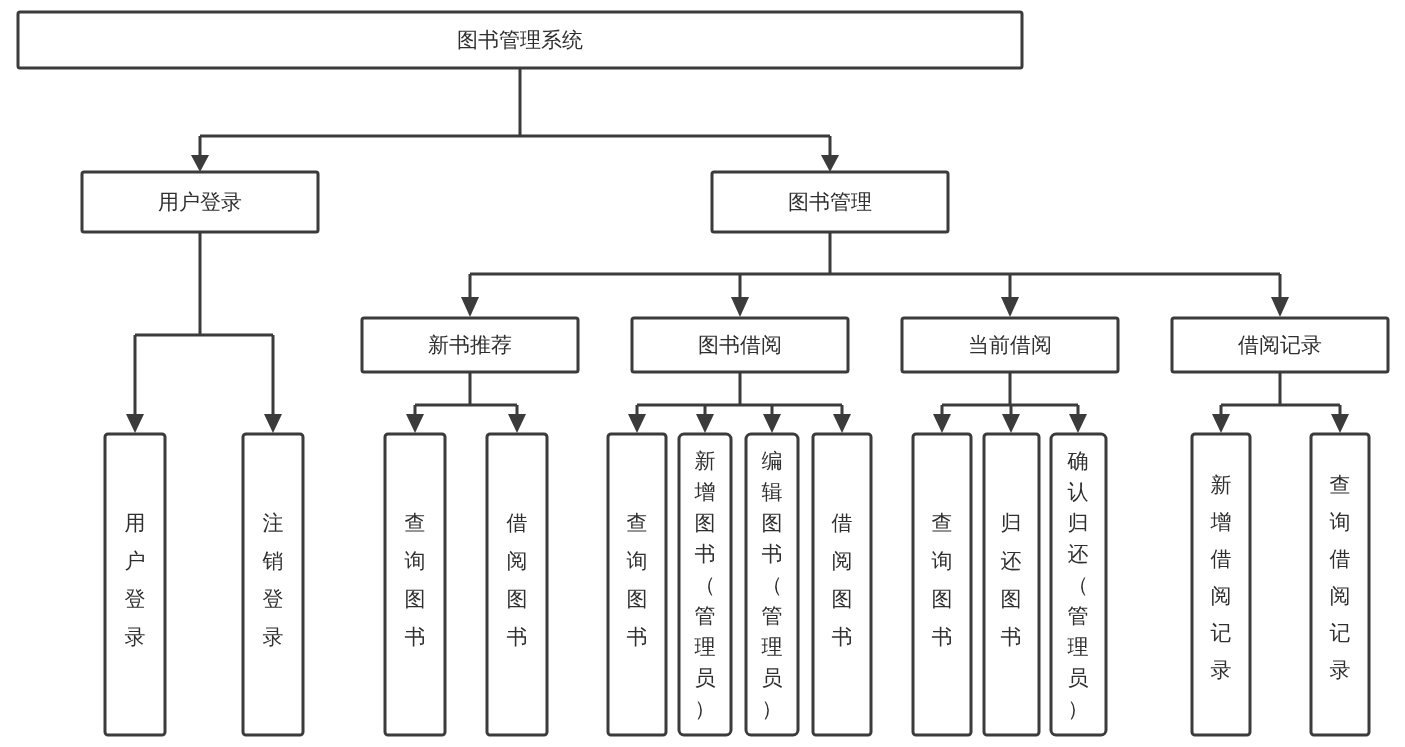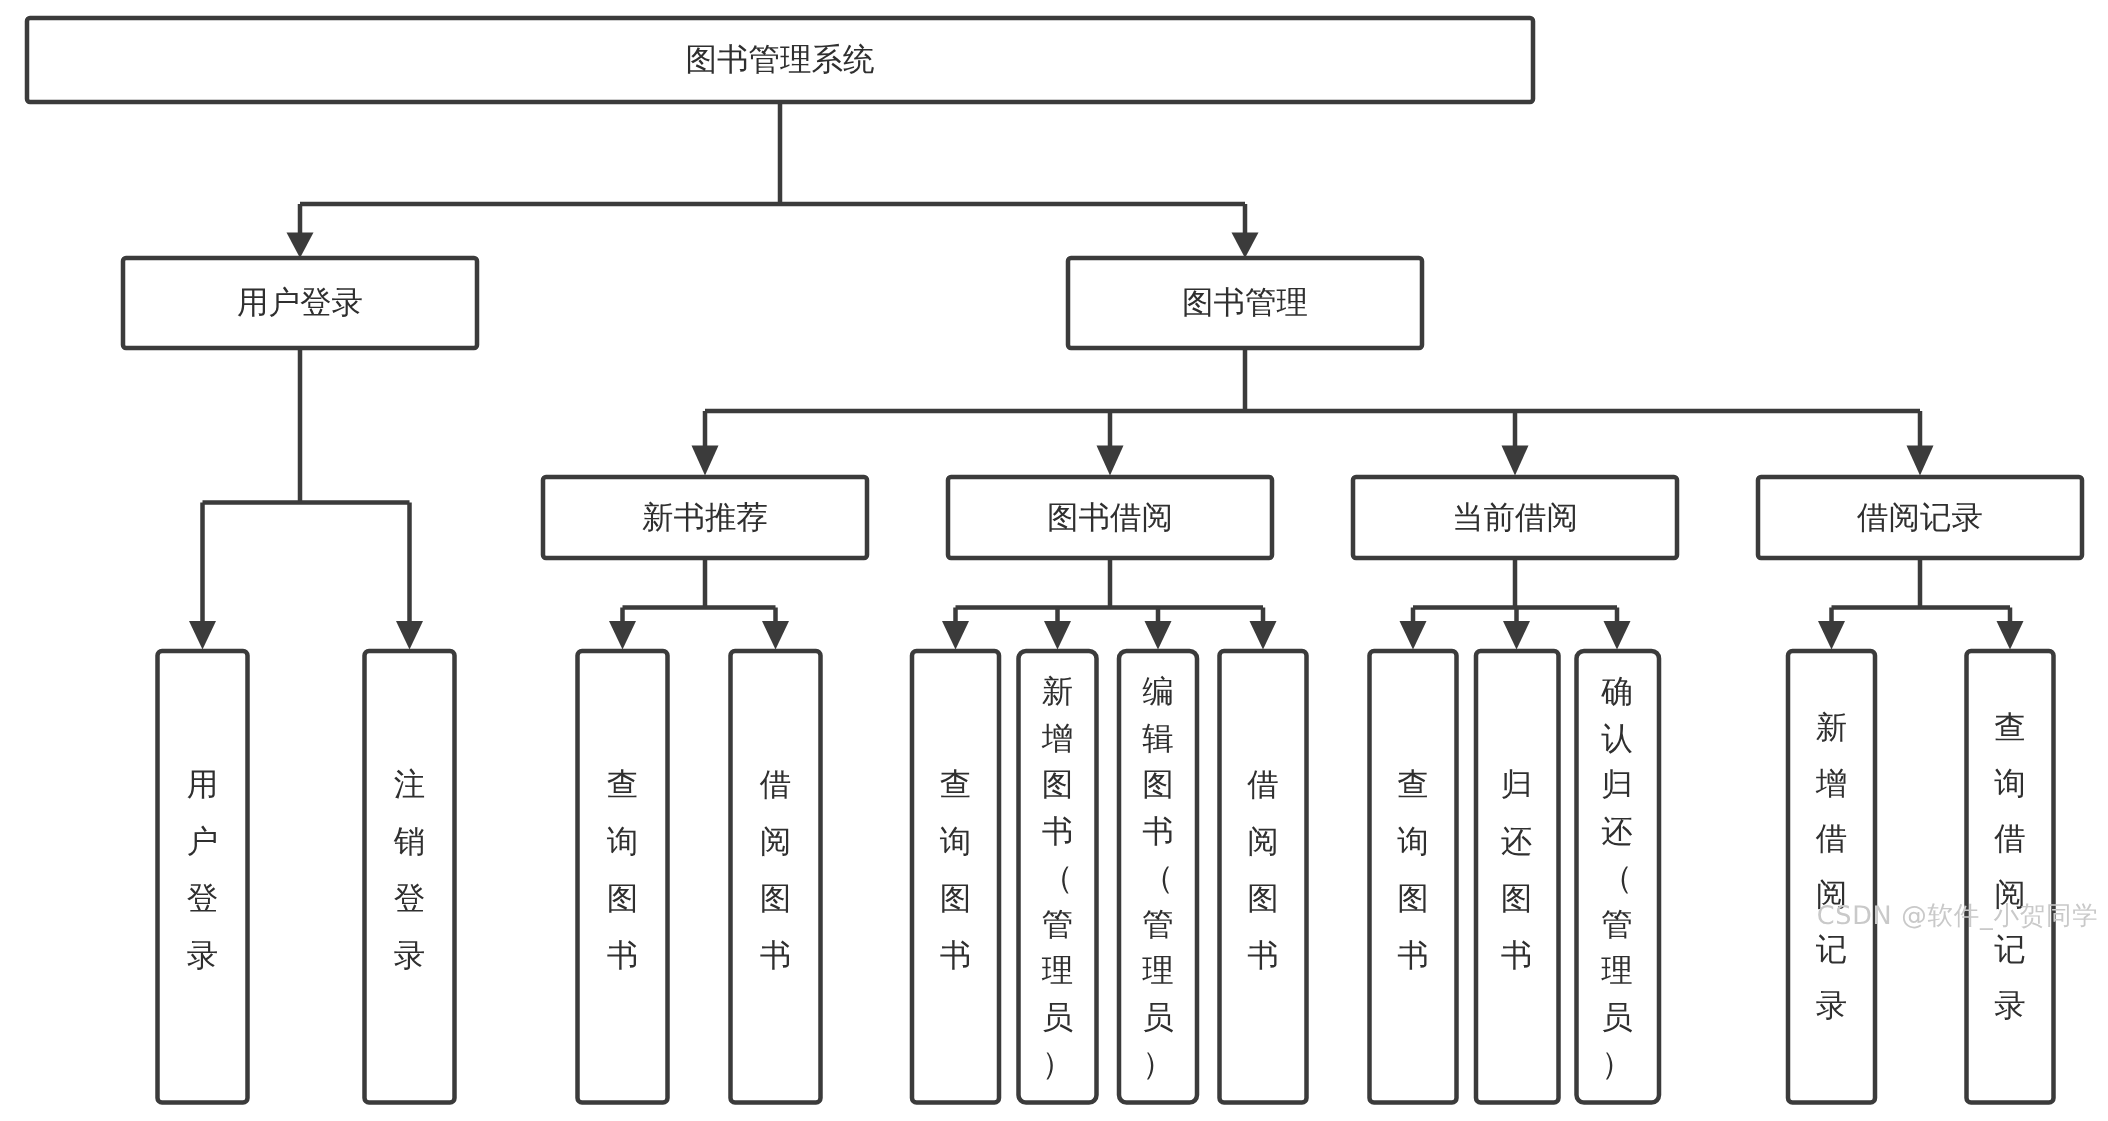--- a/index.html
+++ b/index.html
@@ -187,15 +187,14 @@
       <text class="node-label-vert" x="1221" y="492"><tspan x="1221" y="492">新</tspan><tspan x="1221" y="529">增</tspan><tspan x="1221" y="566">借</tspan><tspan x="1221" y="603">阅</tspan><tspan x="1221" y="640">记</tspan><tspan x="1221" y="677">录</tspan></text>
     </g>
 
     <g>
       <rect class="node-box" x="1311" y="434" width="58" height="301" rx="3" ry="3"></rect>
       <text class="node-label-vert" x="1340" y="492"><tspan x="1340" y="492">查</tspan><tspan x="1340" y="529">询</tspan><tspan x="1340" y="566">借</tspan><tspan x="1340" y="603">阅</tspan><tspan x="1340" y="640">记</tspan><tspan x="1340" y="677">录</tspan></text>
     </g>
 
   </svg>
 
-  <div class="watermark">CSDN @软件_小贺同学</div>
 
 </div>
 
 </body></html>

